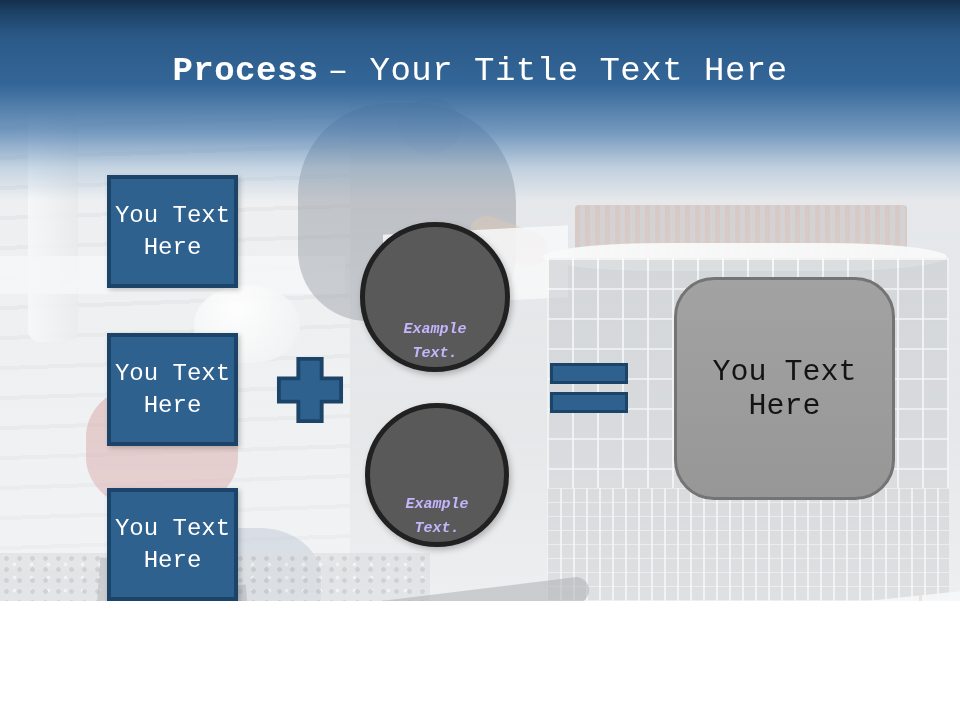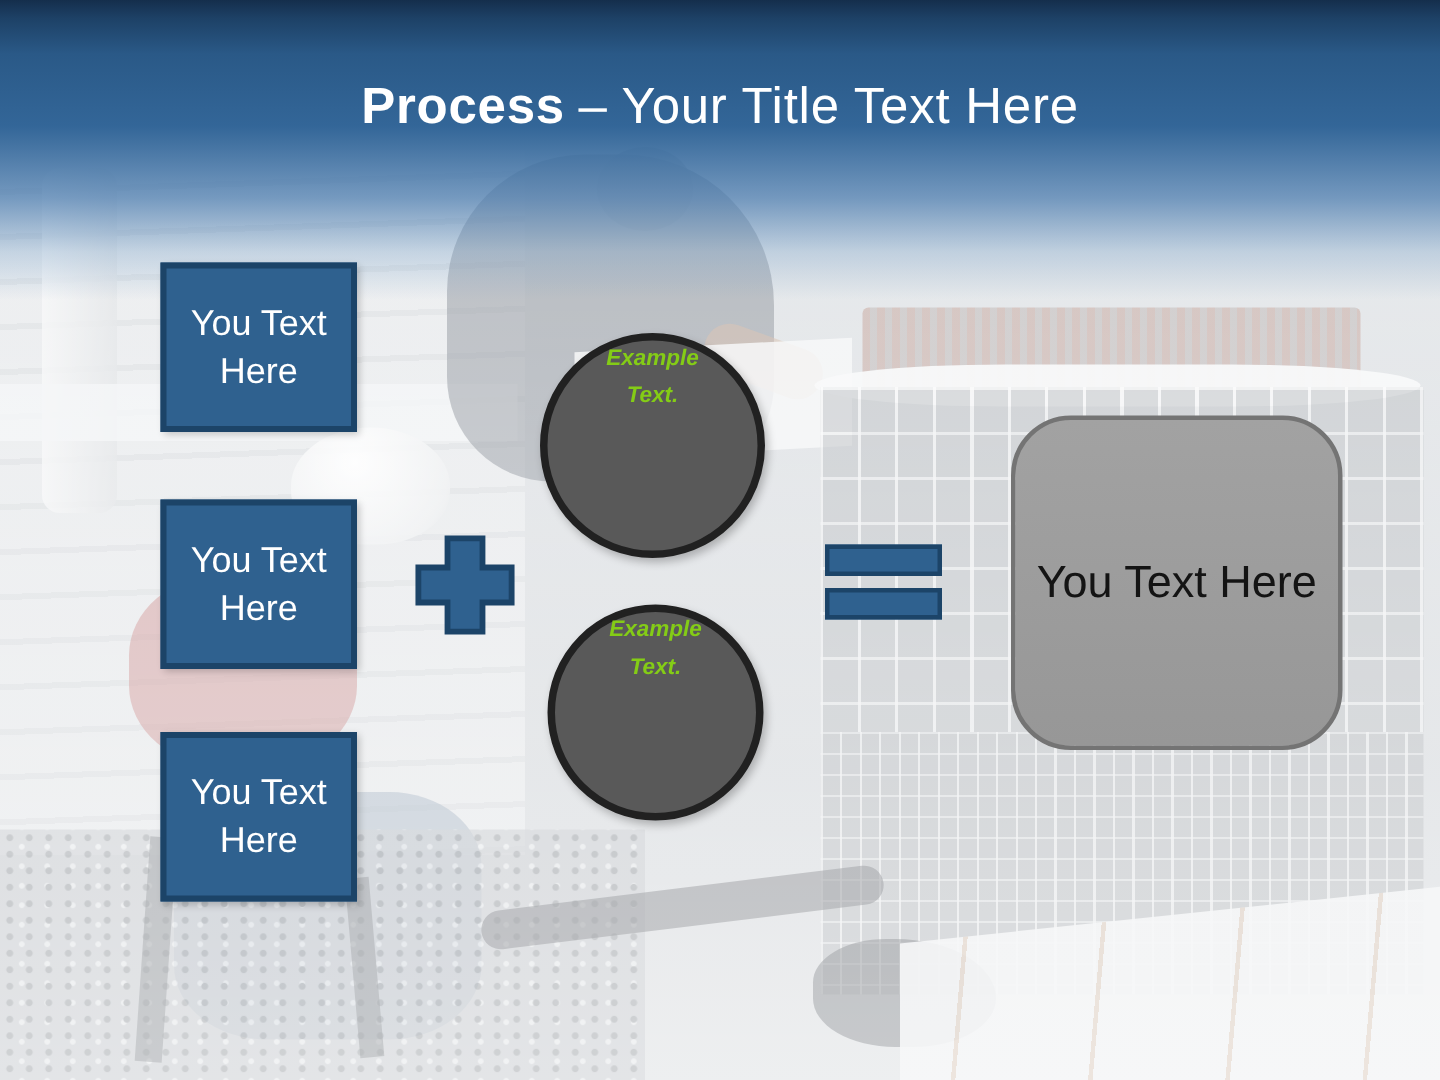--- a/index.html
+++ b/index.html
@@ -1,18 +1,18 @@
 <!DOCTYPE html>
 <html><head>
 <meta charset="utf-8">
 <style>
   html,body{margin:0;padding:0;background:#ffffff;}
   .slide{
-    position:relative;width:960px;height:720px;overflow:hidden;
-    font-family:Liberation Sans, sans-serif;
+    position:relative;width:960px;height:601px;overflow:hidden;
+    font-family:Liberation Mono, monospace;
     background:#d9dcdf;
   }
   .abs{position:absolute;}
 
   
   .photo{position:absolute;inset:0;z-index:0;background:linear-gradient(180deg,#e2e5e8 0%,#d6dade 40%,#cfd3d7 72%,#d8dbde 100%);}
   .siding-left{left:0;top:100px;width:350px;height:470px;
     background:repeating-linear-gradient(178deg,#e9ebed 0 26px,#d8dbde 26px 30px);opacity:.7;}
   .pipe-left{left:28px;top:112px;width:50px;height:230px;border-radius:12px;
     background:linear-gradient(90deg,#f3f4f5,#dadde0);opacity:.85;}
@@ -69,22 +69,22 @@
     color:#ffffff;font-size:24px;line-height:1.32;display:flex;align-items:center;justify-content:center;
     text-align:center;box-shadow:2px 2px 5px rgba(0,0,0,.22);}
   .box-1{top:175px;}
   .box-2{top:333px;}
   .box-3{top:488px;}
   .plus-wrap{left:276px;top:356px;width:68px;height:68px;}
   .equals-wrap{left:550px;top:363px;width:78px;height:50px;}
   .equals-bar{position:absolute;left:0;width:72px;height:15px;background:#2f618f;border:3px solid #1c4468;}
   .equals-bar.b1{top:0;}
   .equals-bar.b2{top:29px;}
-  .example-circle{border-radius:50%;background:#595959;border:5px solid #212121;color:#84cc16;
-    display:flex;align-items:flex-start;justify-content:center;text-align:center;
+  .example-circle{border-radius:50%;background:#595959;border:5px solid #212121;color:#c4b5fd;
+    display:flex;align-items:flex-end;justify-content:center;text-align:center;
     font-weight:700;font-style:italic;font-size:15px;line-height:1.65;
     box-shadow:2px 3px 6px rgba(0,0,0,.25);}
   .circle-1{left:360px;top:222px;width:140px;height:140px;}
   .circle-2{left:365px;top:403px;width:134px;height:134px;}
   .example-circle .txt{width:90px;}
   .result-box{left:674px;top:277px;width:215px;height:217px;border-radius:40px;
     background:linear-gradient(180deg,#a2a2a2,#979797);border:3px solid #747474;
     color:#141414;font-size:30px;display:flex;align-items:center;justify-content:center;text-align:center;}
 </style>
 </head>

